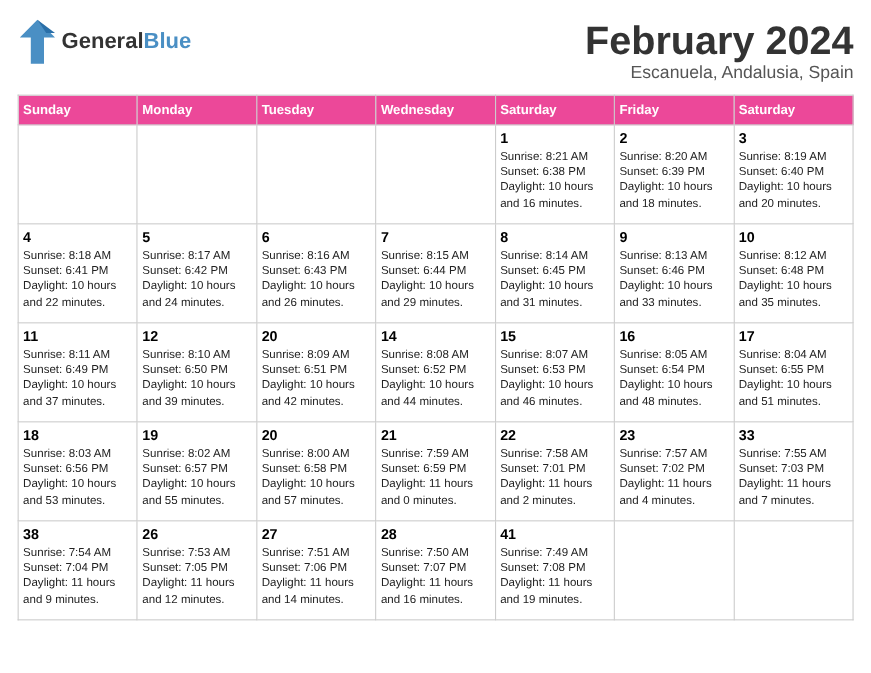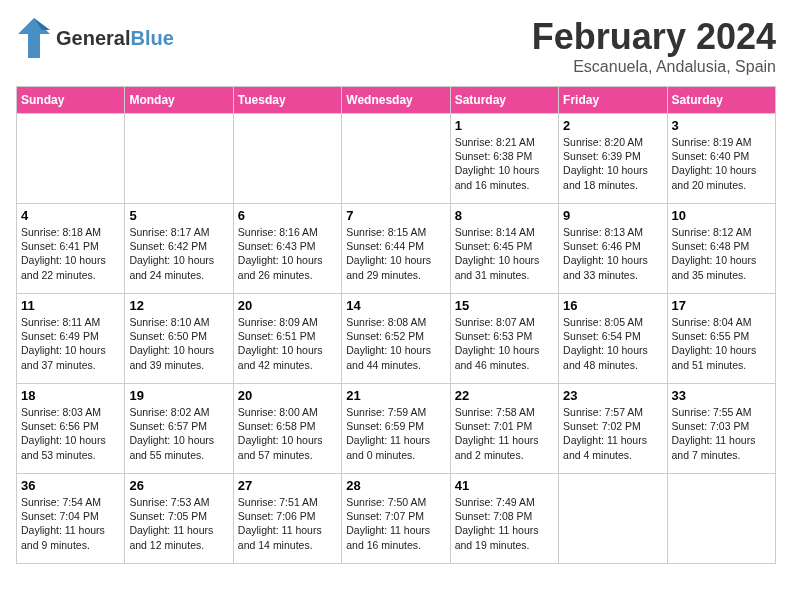--- a/index.html
+++ b/index.html
@@ -219,21 +219,21 @@
           <span class="day-num">23</span>
           <div class="day-detail">Sunrise: 7:57 AM<br>Sunset: 7:02 PM<br>Daylight: 11 hours<br>and 4 minutes.</div>
         </td>
         <td>
           <span class="day-num">33</span>
           <div class="day-detail">Sunrise: 7:55 AM<br>Sunset: 7:03 PM<br>Daylight: 11 hours<br>and 7 minutes.</div>
         </td>
       </tr>
       <tr class="week-row">
         <td>
-          <span class="day-num">36</span>
+          <span class="day-num">38</span>
           <div class="day-detail">Sunrise: 7:54 AM<br>Sunset: 7:04 PM<br>Daylight: 11 hours<br>and 9 minutes.</div>
         </td>
         <td>
           <span class="day-num">26</span>
           <div class="day-detail">Sunrise: 7:53 AM<br>Sunset: 7:05 PM<br>Daylight: 11 hours<br>and 12 minutes.</div>
         </td>
         <td>
           <span class="day-num">27</span>
           <div class="day-detail">Sunrise: 7:51 AM<br>Sunset: 7:06 PM<br>Daylight: 11 hours<br>and 14 minutes.</div>
         </td>

